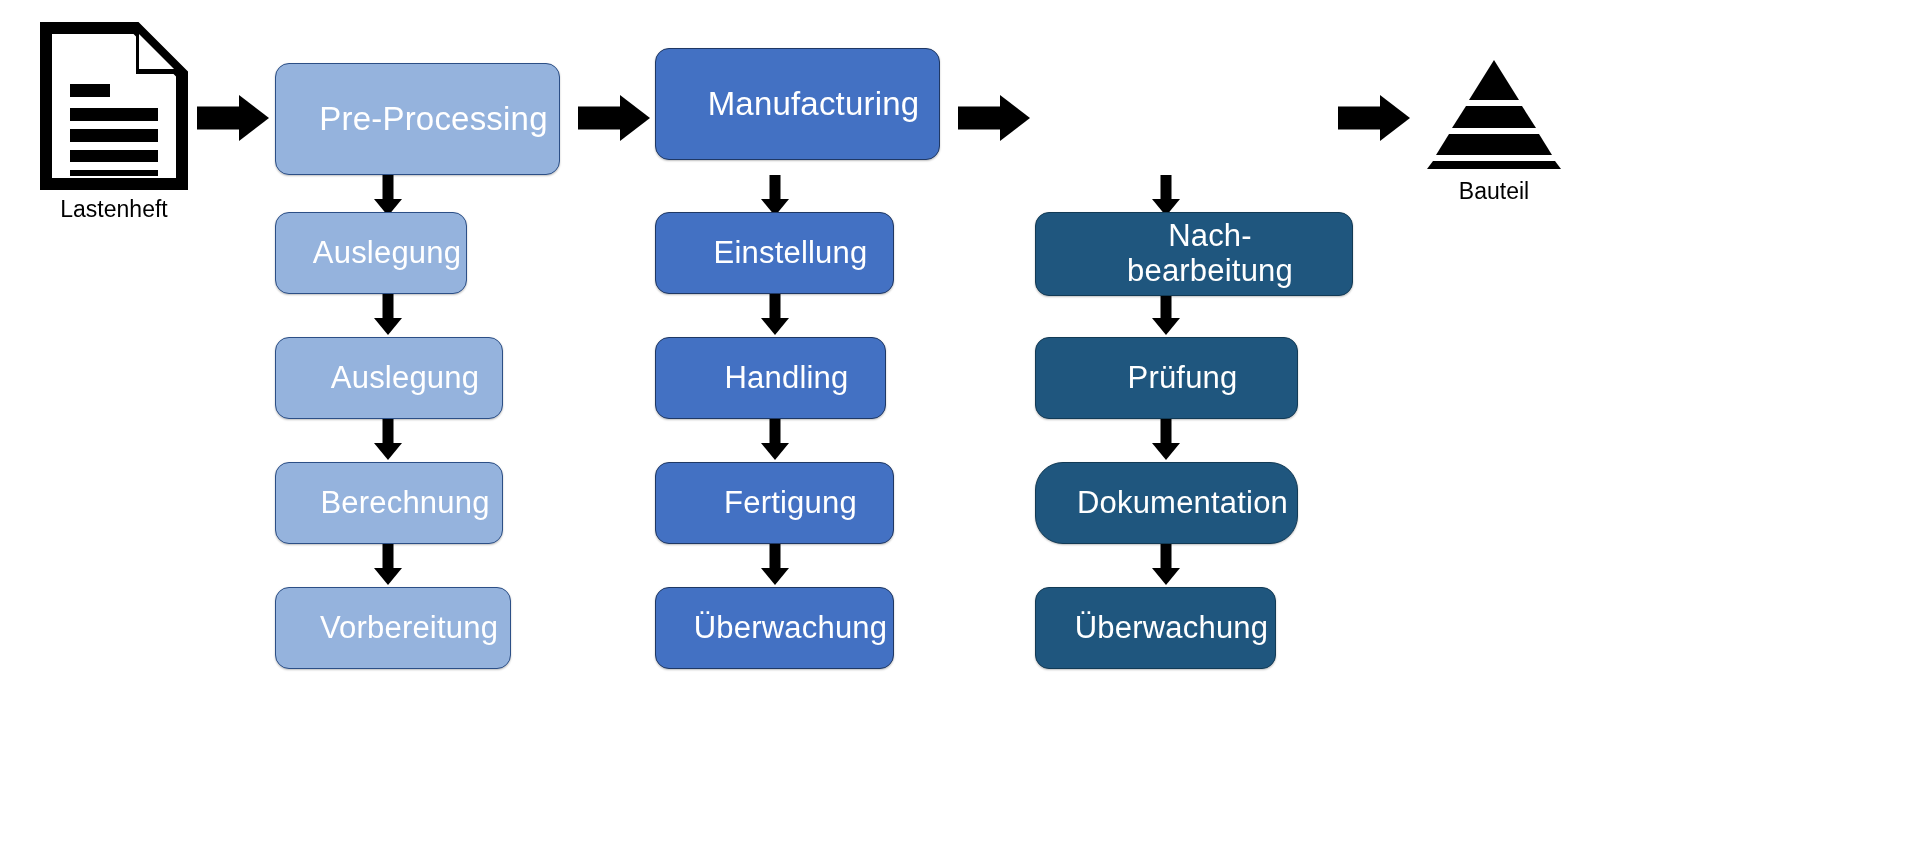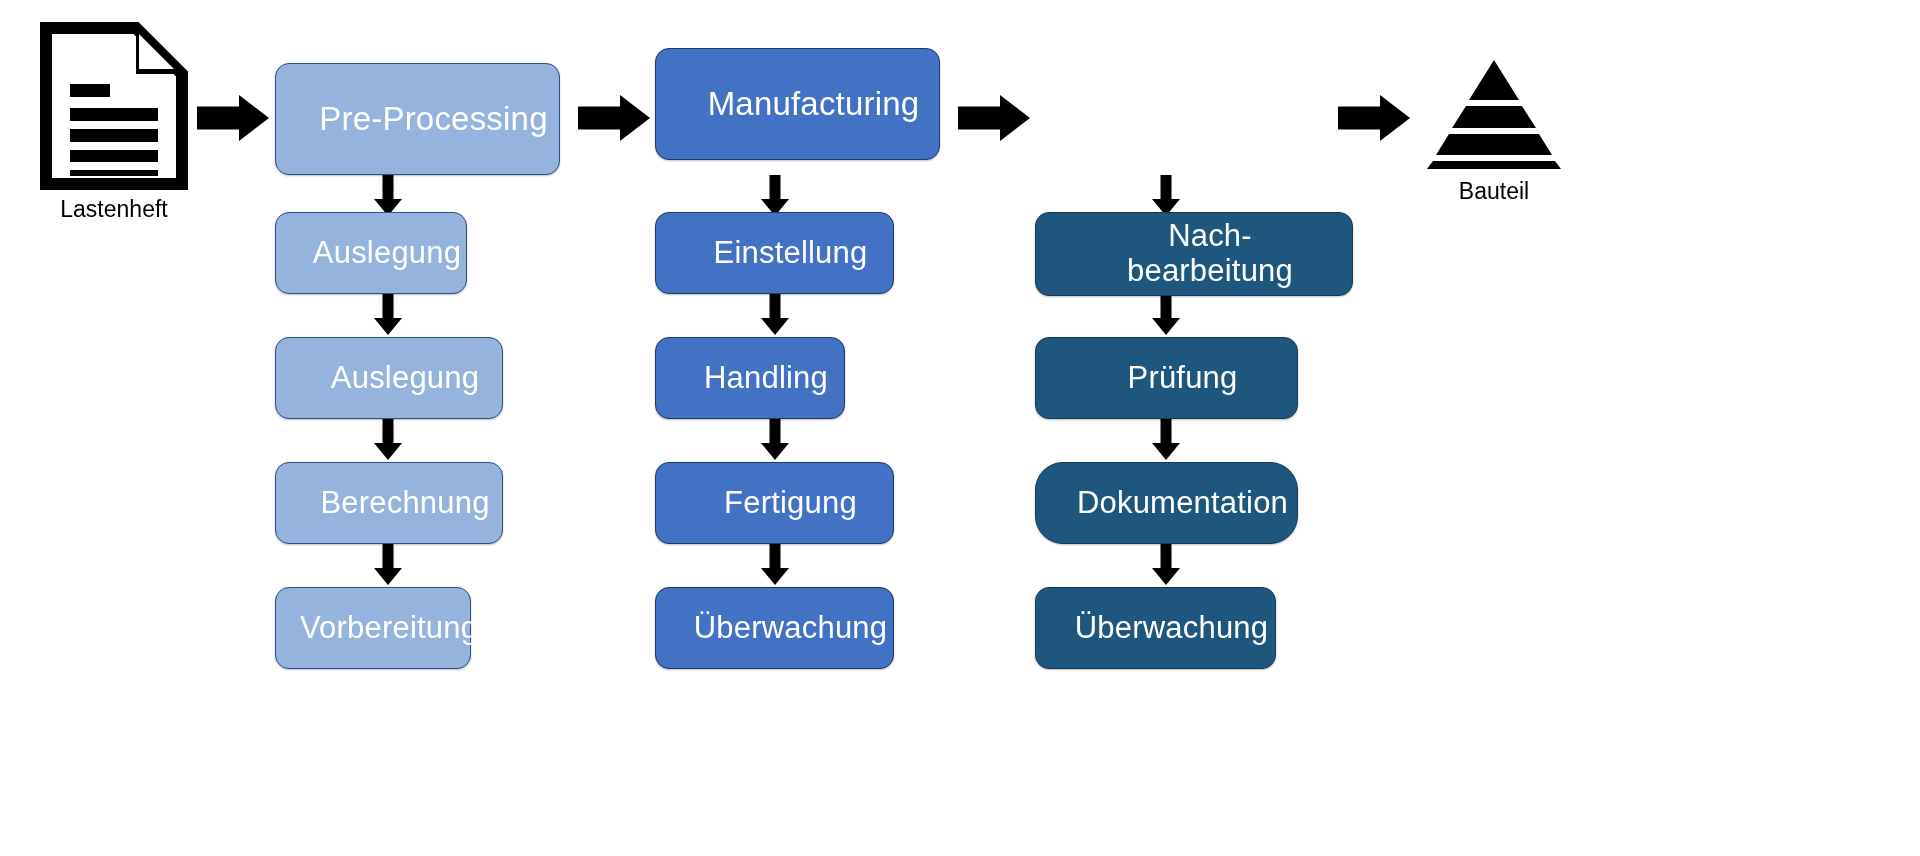--- a/index.html
+++ b/index.html
@@ -150,40 +150,40 @@
   <div class="v-arrow" style="left:388px; top:419px;">
     <div class="shaft" style="height:28px;"></div>
     <div class="head" style="top:24px;"></div>
   </div>
   <div class="node col1" style="left:275px; top:462px; width:228px; height:82px;">Berechnung</div>
 
   <div class="v-arrow" style="left:388px; top:544px;">
     <div class="shaft" style="height:28px;"></div>
     <div class="head" style="top:24px;"></div>
   </div>
-  <div class="node col1" style="left:275px; top:587px; width:196px; height:82px;">Vorbereitung</div>
+  <div class="node col1" style="left:275px; top:587px; width:236px; height:82px;">Vorbereitung</div>
 
   <div class="h-arrow" style="left:578px; top:118px; width:72px;">
     <div class="shaft" style="width:44px;"></div>
     <div class="head" style="left:42px;"></div>
   </div>
 
   <div class="node col2 header" style="left:655px; top:48px; width:285px; height:112px;">Manufacturing</div>
 
   <div class="v-arrow" style="left:775px; top:175px;">
     <div class="shaft" style="height:28px;"></div>
     <div class="head" style="top:24px;"></div>
   </div>
   <div class="node col2" style="left:655px; top:212px; width:239px; height:82px;">Einstellung</div>
 
   <div class="v-arrow" style="left:775px; top:294px;">
     <div class="shaft" style="height:28px;"></div>
     <div class="head" style="top:24px;"></div>
   </div>
-  <div class="node col2" style="left:655px; top:337px; width:190px; height:82px;">Handling</div>
+  <div class="node col2" style="left:655px; top:337px; width:231px; height:82px;">Handling</div>
 
   <div class="v-arrow" style="left:775px; top:419px;">
     <div class="shaft" style="height:28px;"></div>
     <div class="head" style="top:24px;"></div>
   </div>
   <div class="node col2" style="left:655px; top:462px; width:239px; height:82px;">Fertigung</div>
 
   <div class="v-arrow" style="left:775px; top:544px;">
     <div class="shaft" style="height:28px;"></div>
     <div class="head" style="top:24px;"></div>

